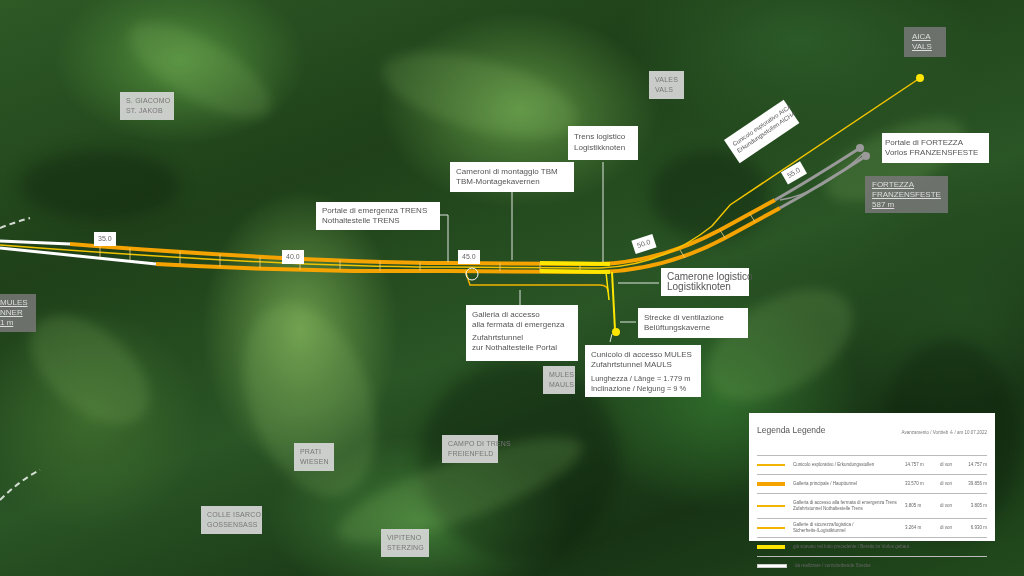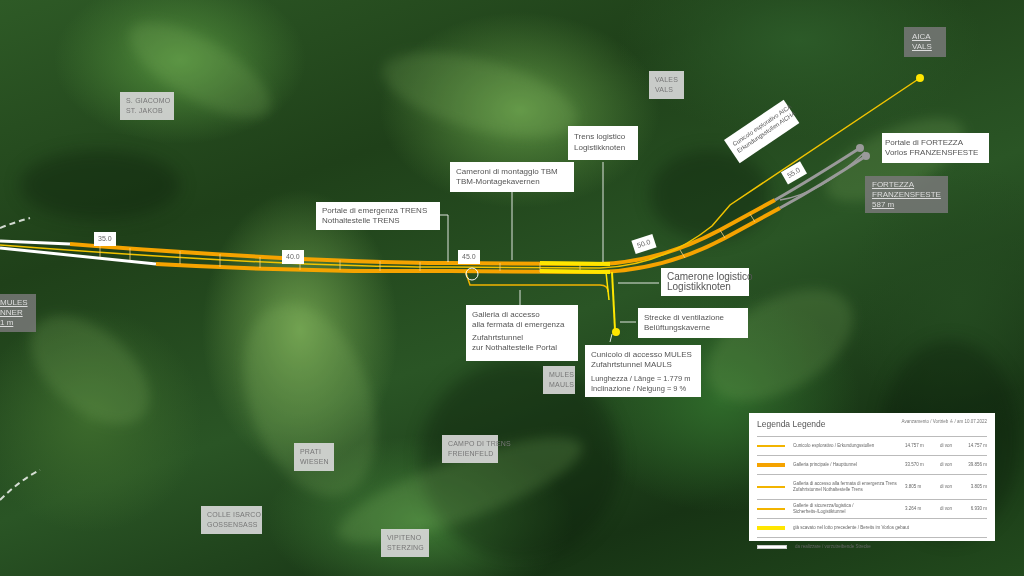--- a/index.html
+++ b/index.html
@@ -20,21 +20,21 @@
   svg.overlay{position:absolute;left:0;top:0;}
   .callout{position:absolute;background:#fff;color:#555;font-size:10.5px;line-height:14px;padding:6px 8px;box-sizing:border-box;}
   .callout .l{display:block;white-space:nowrap;}
   .callout .small{font-size:7.5px;line-height:10px;}
   .place{position:absolute;background:rgba(215,215,215,.92);color:#777;font-size:7px;line-height:10px;padding:4px 6px;box-sizing:border-box;letter-spacing:.2px;}
   .place .l{display:block;white-space:nowrap;}
   .station{position:absolute;background:rgba(120,120,120,.85);color:#ddd;font-size:9px;line-height:13px;padding:5px 8px;box-sizing:border-box;text-decoration:underline;}
   .station .l{display:block;white-space:nowrap;}
   .km{position:absolute;background:#fff;color:#666;font-size:7px;line-height:10px;padding:2px 4px;}
   .legend{position:absolute;left:749px;top:413px;width:246px;height:128px;background:#fff;box-sizing:border-box;padding:6px 8px 0 8px;color:#666;}
-  .legend .hdr{display:flex;justify-content:space-between;align-items:flex-start;border-bottom:1px solid #bbb;padding-bottom:1px;height:16px;}
+  .legend .hdr{display:flex;justify-content:space-between;align-items:flex-end;border-bottom:1px solid #bbb;padding-bottom:20px;height:16px;}
   .legend .hdr .t{font-size:8.5px;color:#555;}
   .legend .hdr .d{font-size:4.5px;color:#777;}
   .legend .row{display:flex;align-items:center;border-bottom:1px solid #bbb;min-height:14px;padding:2px 0;font-size:4.5px;line-height:6px;}
   .legend .sw{width:28px;margin-right:8px;flex:none;}
   .legend .desc{flex:1;}
   .legend .desc .l{display:block;}
   .legend .v{width:82px;display:flex;justify-content:space-between;flex:none;}
 </style>
 </head>
 <body>

